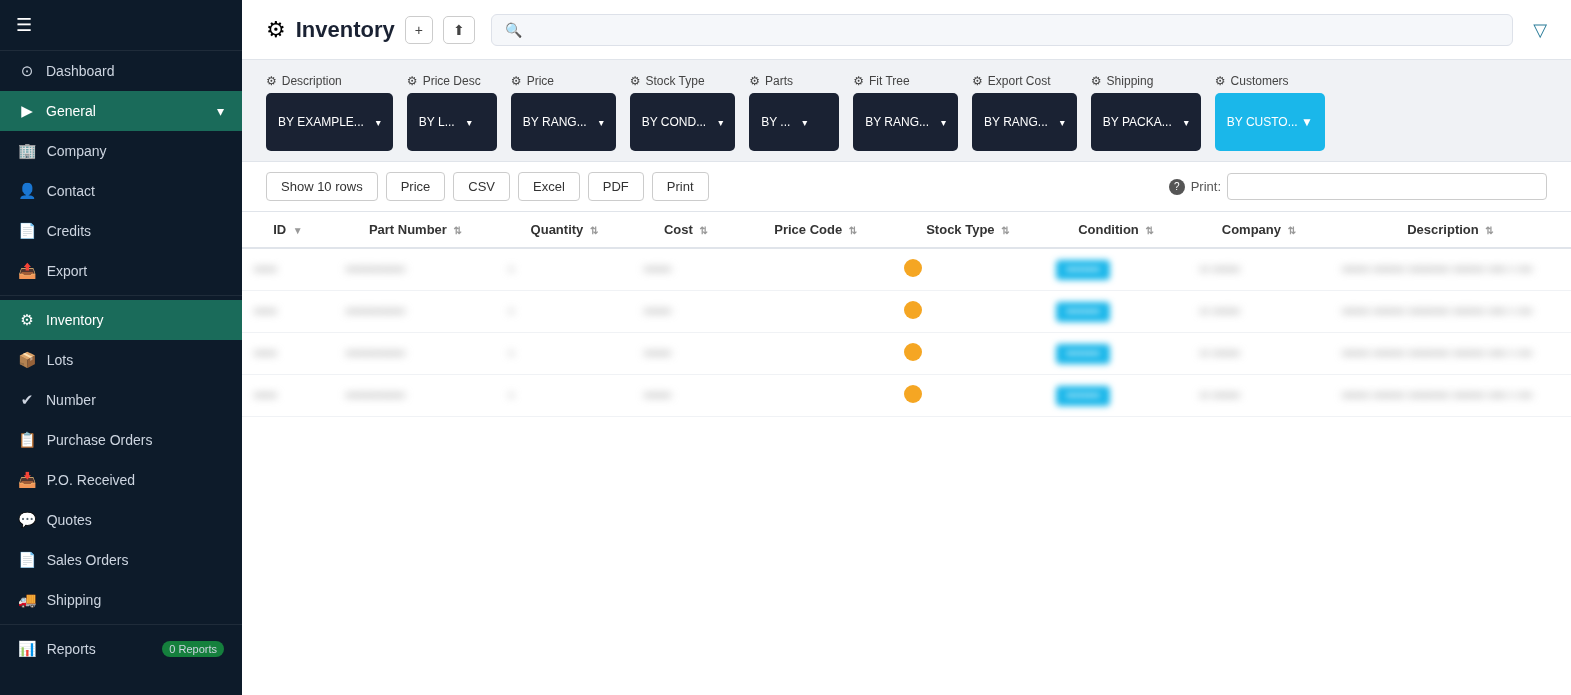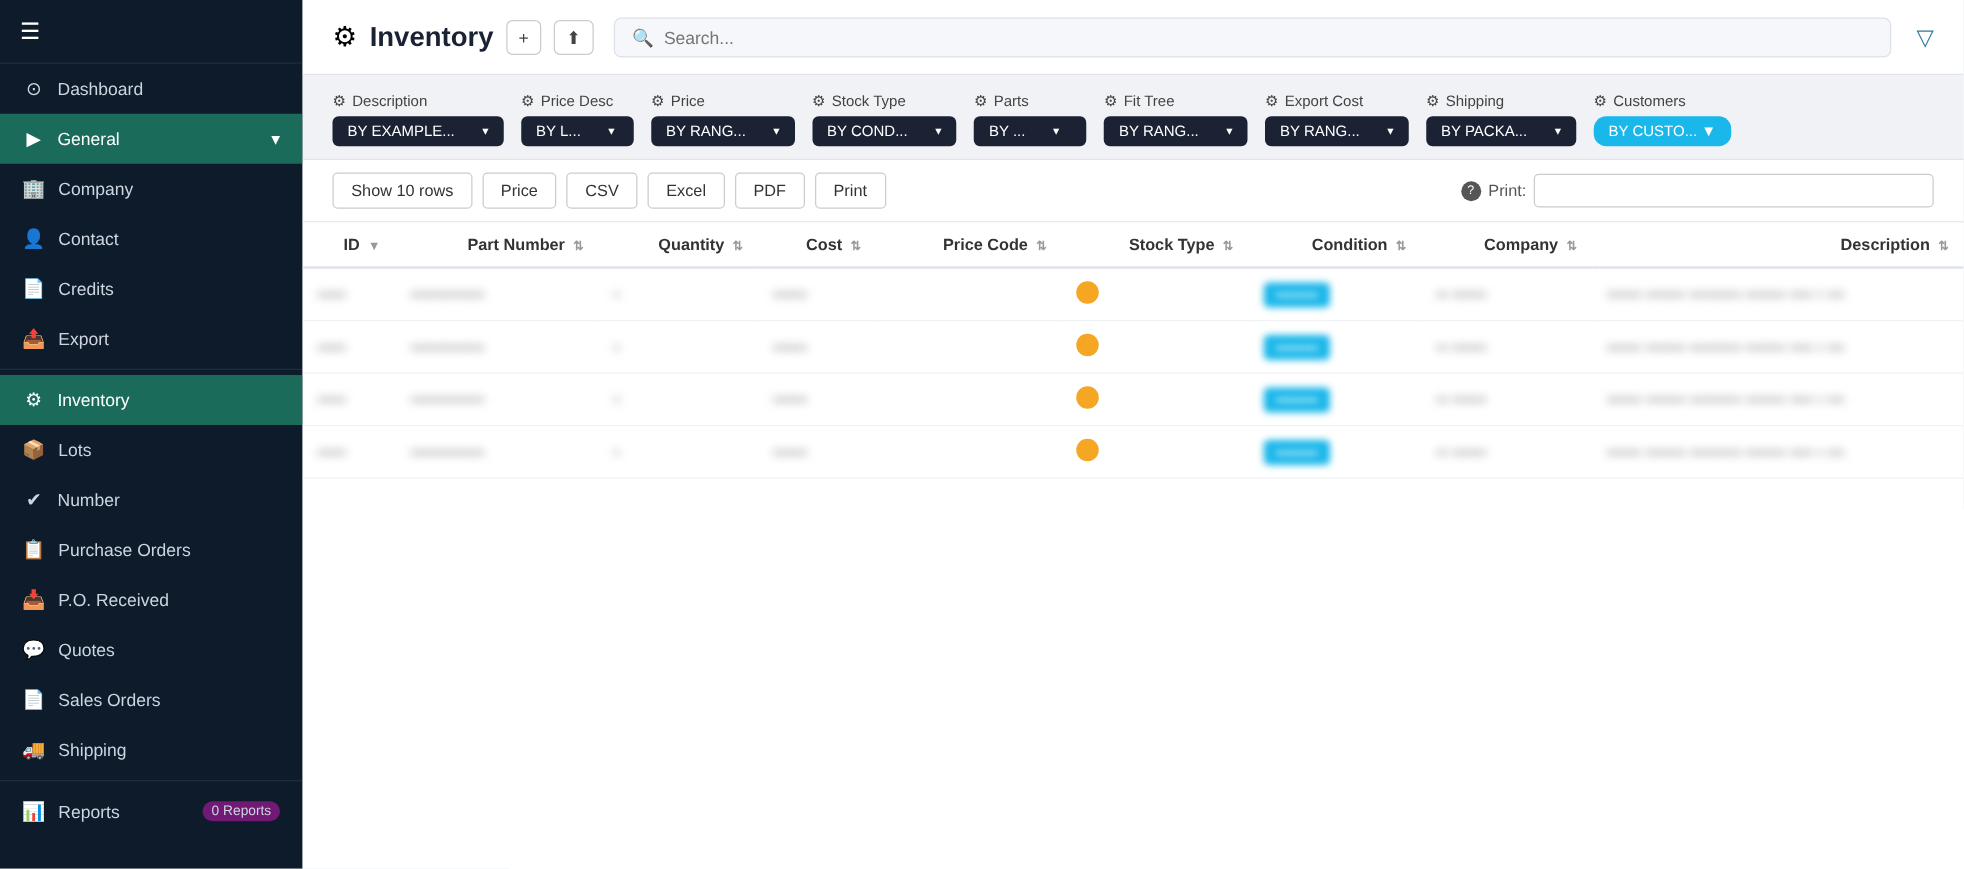--- a/index.html
+++ b/index.html
@@ -113,31 +113,30 @@
       color: #444;
       font-weight: 500;
       display: flex;
       align-items: center;
       gap: 5px;
     }
     .filter-pill {
       background: #1a2233;
       color: #fff;
       border-radius: 5px;
-      padding: 5px 12px;
+      padding: 22px 12px;
       font-size: 12px;
       display: flex;
       align-items: center;
-      gap: 22px;
+      gap: 12px;
       cursor: pointer;
       min-width: 90px;
     }
     .filter-pill.active-blue {
       background: #1ab7ea;
-      border-radius: 10px;
     }
     .filter-pill .arrow { font-size: 10px; }
 
     
     .table-controls {
       background: #fff;
       padding: 10px 24px;
       display: flex;
       align-items: center;
       gap: 8px;
@@ -169,22 +168,22 @@
       flex: 1;
       overflow-y: auto;
       background: #fff;
     }
     table {
       width: 100%;
       border-collapse: collapse;
       font-size: 13px;
     }
     thead th {
-      padding: 10px 12px;
-      text-align: right;
+      padding: 10px 26px;
+      text-align: center;
       font-weight: 600;
       color: #333;
       border-bottom: 2px solid #e0e4ea;
       white-space: nowrap;
       background: #fff;
       position: sticky;
       top: 0;
       z-index: 1;
     }
     thead th .sort-icon { color: #999; font-size: 10px; margin-left: 3px; }
@@ -287,36 +286,35 @@
     <span>Sales Orders</span>
   </div>
   <div class="sidebar-item">
     <span class="icon">🚚</span>
     <span>Shipping</span>
   </div>
   <div class="sidebar-divider"></div>
   <div class="sidebar-item">
     <span class="icon">📊</span>
     <span>Reports</span>
-    <span style="margin-left:auto; font-size:11px; background:#701a75; padding:2px 7px; border-radius:10px;">0 Reports</span>
+    <span style="margin-left:auto; font-size:11px; background:#15803d; padding:2px 7px; border-radius:10px;">0 Reports</span>
   </div>
 </nav>
 
 <div class="main">
 
   <div class="top-header">
     <div class="page-title-area">
       <span class="page-title-icon">⚙</span>
       <span class="page-title-text">Inventory</span>
       <button class="header-btn">+</button>
       <button class="header-btn">⬆</button>
     </div>
     <div class="search-bar">
       <span class="search-icon">🔍</span>
-      <input type="text" placeholder="Search..." style="">
     </div>
     <span class="filter-icon">▽</span>
   </div>
 
   <div class="filter-area">
     <div class="filter-group">
       <div class="filter-label">
         <span>⚙</span>
         <span>Description</span>
       </div>

